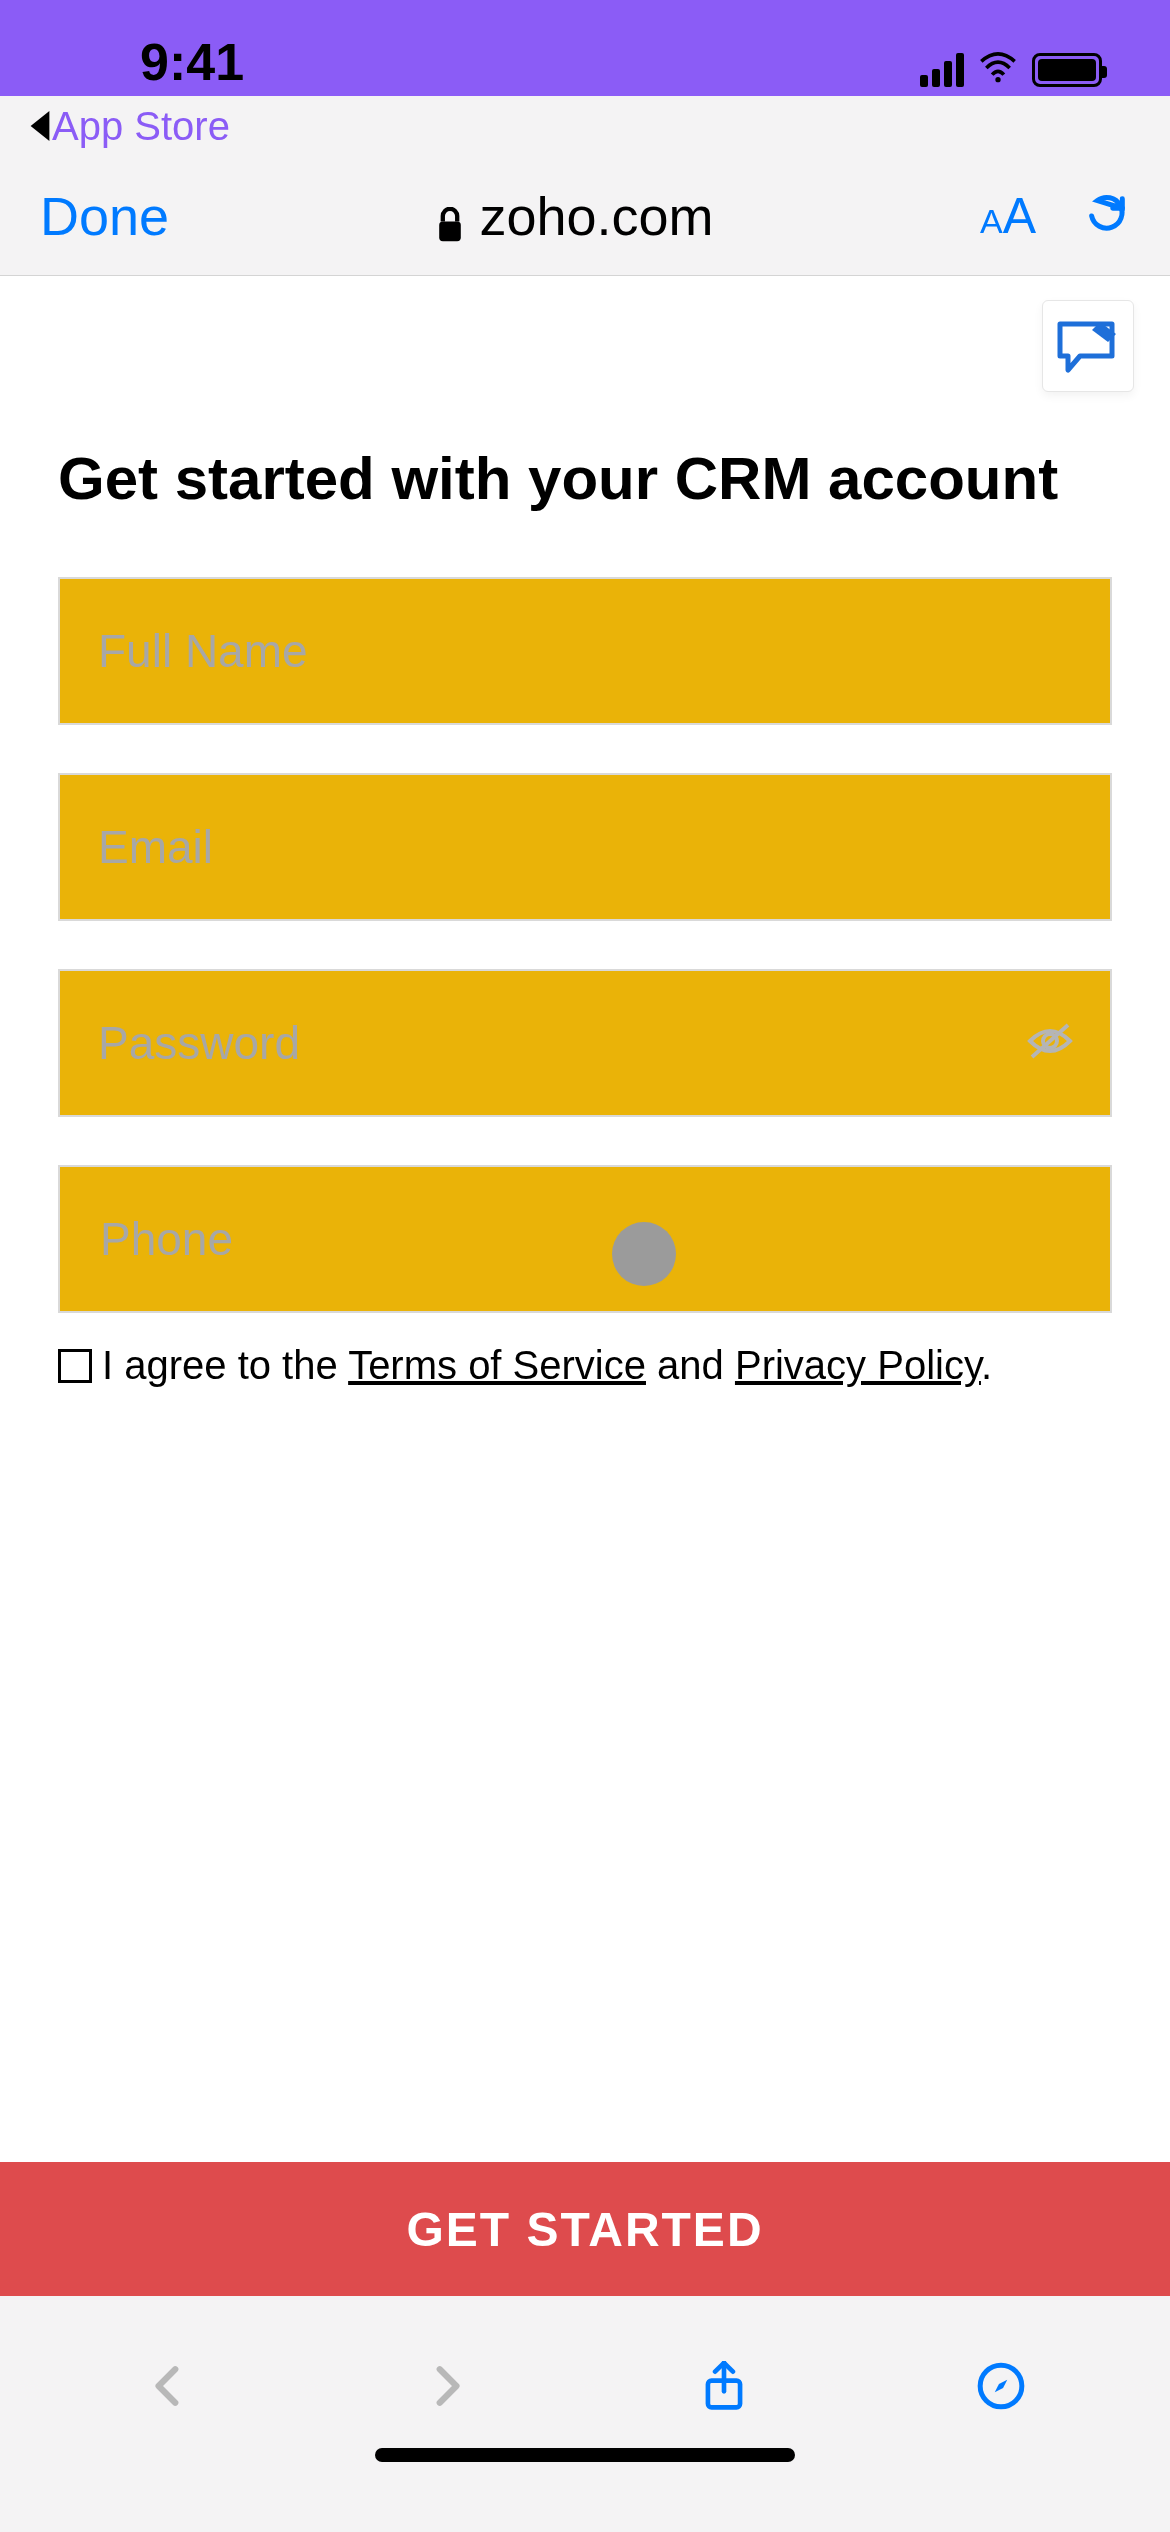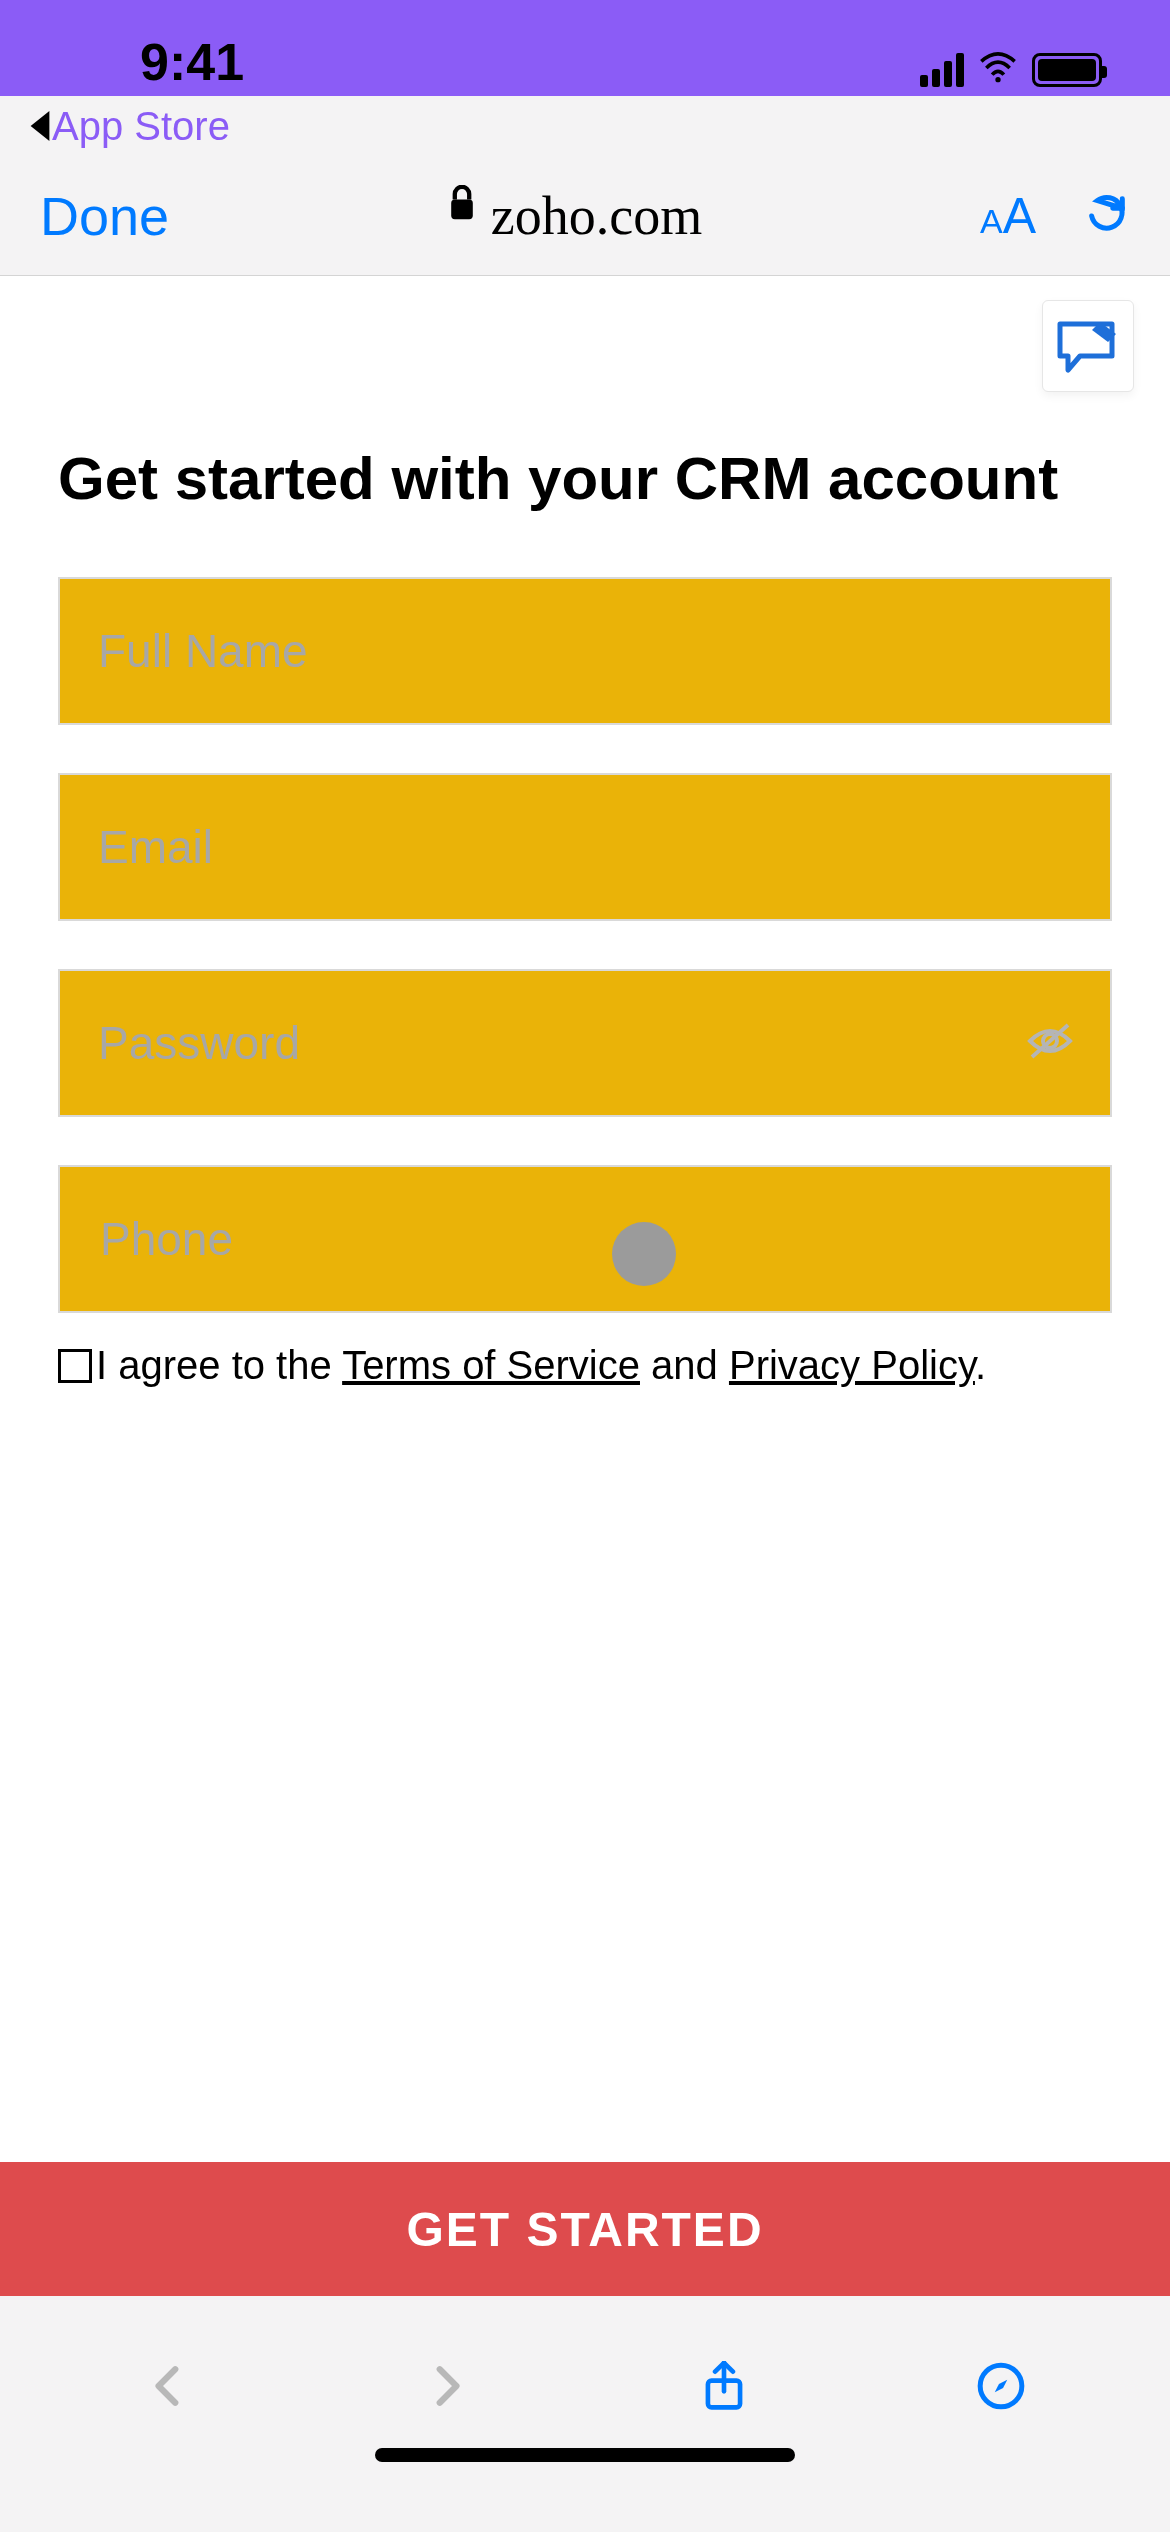--- a/index.html
+++ b/index.html
@@ -77,21 +77,21 @@
     .browser-top {
       height: 120px;
       background: #f4f3f4;
       border-bottom: 1px solid #d4d4d4;
       display: flex;
       align-items: center;
       justify-content: space-between;
       padding: 0 40px;
     }
     .done-btn { font-size: 54px; color: #007aff; font-weight: 400; }
-    .url-box { display: flex; align-items: flex-start; gap: 14px; font-family: Liberation Serif, serif; }
+    .url-box { display: flex; align-items: flex-end; gap: 14px; }
     .url-domain { font-size: 54px; font-weight: 500; color: #000; }
     .lock-icon svg { width: 30px; height: 36px; }
     .right-controls { display: flex; align-items: center; gap: 48px; }
     .aa-icon { color: #007aff; font-weight: 500; display:flex; align-items:baseline; }
     .aa-icon .small { font-size: 34px; }
     .aa-icon .large { font-size: 50px; }
     .reload-icon svg { width: 46px; height: 46px; }
 
     
     .page {
@@ -160,21 +160,21 @@
       align-items: center;
       padding-left: 36px;
       font-size: 42px;
       color: #000;
     }
     .phone-row input { padding-left: 40px; }
 
     .consent {
       display: flex;
       align-items: center;
-      gap: 4px;
+      gap: 10px;
       font-size: 40px;
       color: #000;
       font-weight: 500;
     }
     .consent-checkbox {
       width: 34px;
       height: 34px;
       border: 3px solid #000;
       flex-shrink: 0;
     }

